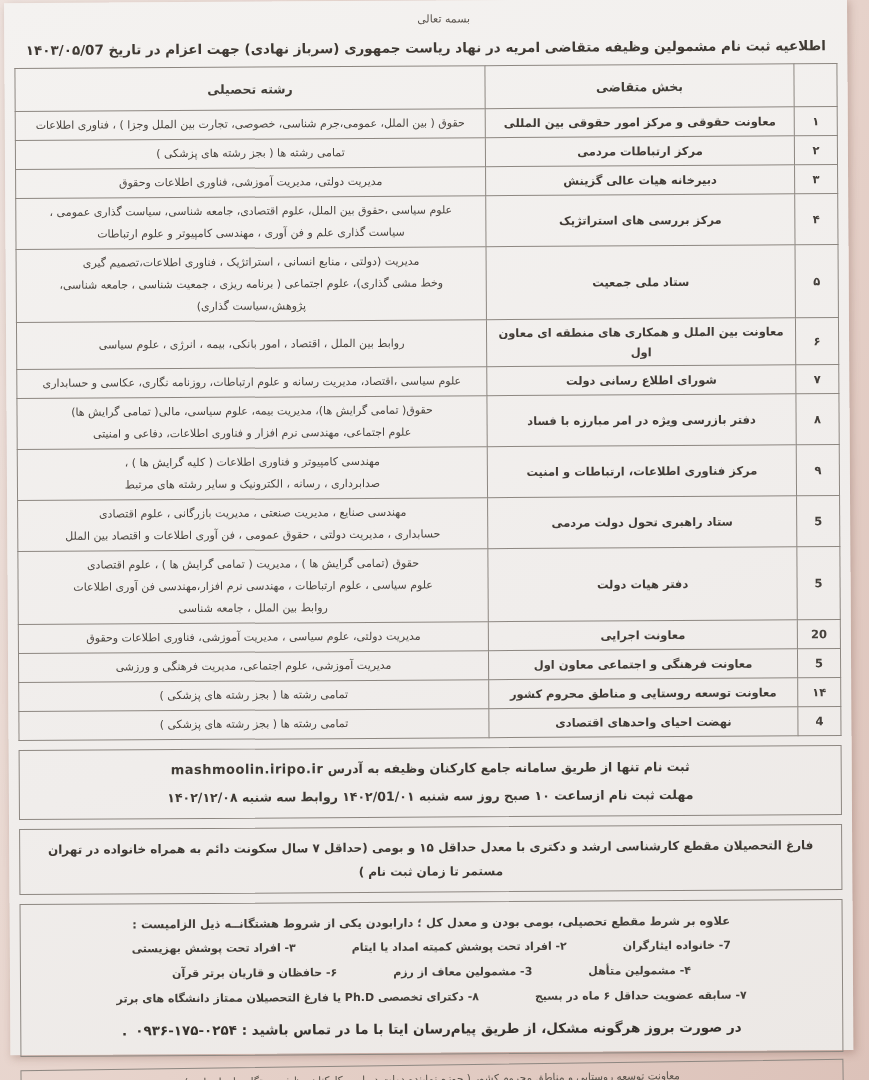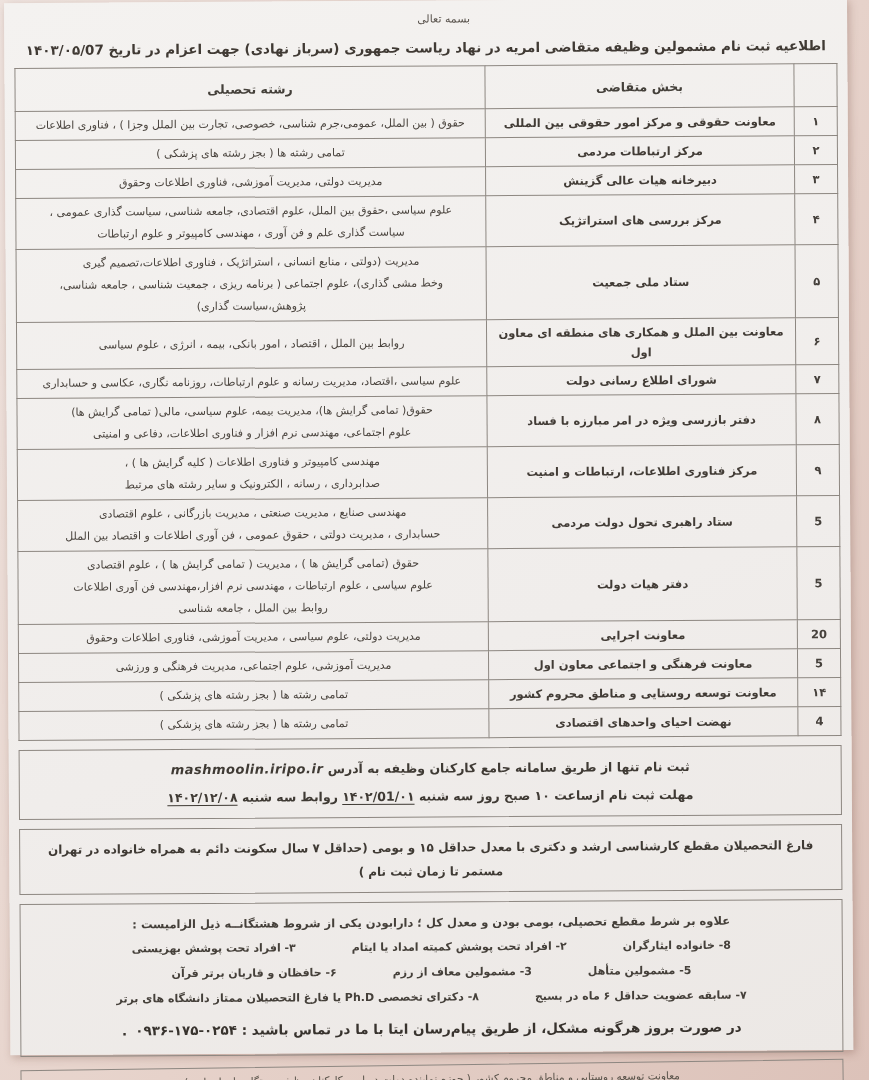--- a/index.html
+++ b/index.html
@@ -32,22 +32,22 @@
   }
   table.main thead th{height:36px;font-size:12.5px;font-weight:bold;color:#44403a;}
   td.num{width:30px;font-size:11.5px;font-weight:bold;}
   td.section{width:296px;font-weight:bold;font-size:11.5px;color:#423c36;line-height:20px;}
   td.fields{white-space:pre-line;line-height:22px;color:#4a443e;font-weight:500;}
   .box{
     border:1.2px solid #8d8781;margin:9px 10px 0 10px;padding:6px 10px;
     text-align:center;font-weight:bold;color:#3f3a34;
   }
   .reg-line{font-size:12.5px;line-height:28px;}
-  .url{direction:ltr;unicode-bidi:embed;font-size:13px;letter-spacing:.5px;font-style:italic;}
-  .udate{text-decoration:underline;text-underline-offset:3px;direction:ltr;unicode-bidi:embed;}
+  .url{direction:ltr;unicode-bidi:embed;font-size:13px;letter-spacing:.5px;}
+  .udate{text-underline-offset:3px;direction:ltr;unicode-bidi:embed;}
   .elig{font-size:12px;line-height:24px;padding:8px 14px;}
   .conds{padding:8px 8px 10px 8px;}
   .cond-heading{font-size:11.5px;line-height:24px;color:#45403a;}
   .cond-row{
     display:flex;flex-direction:row;justify-content:center;gap:56px;
     font-size:11px;line-height:25px;color:#45403a;
   }
   .contact{font-size:13.5px;line-height:30px;margin-top:4px;color:#38332e;}
   .phone{direction:ltr;unicode-bidi:embed;letter-spacing:1px;margin-left:8px;}
   .footer-box{
@@ -190,27 +190,27 @@
   </div>
 
   <div class="box elig">
     <span>فارغ التحصیلان مقطع کارشناسی ارشد و دکتری با معدل حداقل ۱۵ و بومی (حداقل ۷ سال سکونت دائم به همراه خانواده در تهران مستمر تا زمان ثبت نام )</span>
   </div>
 
   <div class="box conds">
     <div class="cond-heading">علاوه بر شرط مقطع تحصیلی، بومی بودن و معدل کل ؛ دارابودن یکی از شروط هشتگانــه ذیل الزامیست :</div>
     <div class="cond-row">
 
-    <span class="cond-item">8- خانواده ایثارگران</span>
+    <span class="cond-item">7- خانواده ایثارگران</span>
         <span class="cond-item">۲- افراد تحت پوشش کمیته امداد یا ایتام</span>
         <span class="cond-item">۳- افراد تحت پوشش بهزیستی</span>
       </div>
     <div class="cond-row">
 
-    <span class="cond-item">5- مشمولین متأهل</span>
+    <span class="cond-item">۴- مشمولین متأهل</span>
         <span class="cond-item">3- مشمولین معاف از رزم</span>
         <span class="cond-item">۶- حافظان و قاریان برتر قرآن</span>
       </div>
     <div class="cond-row">
 
     <span class="cond-item">۷- سابقه عضویت حداقل ۶ ماه در بسیج</span>
         <span class="cond-item">۸- دکترای تخصصی Ph.D یا فارغ التحصیلان ممتاز دانشگاه های برتر</span>
       </div>
     <div class="contact">
       <span>در صورت بروز هرگونه مشکل، از طریق پیام‌رسان ایتا با ما در تماس باشید :</span>

